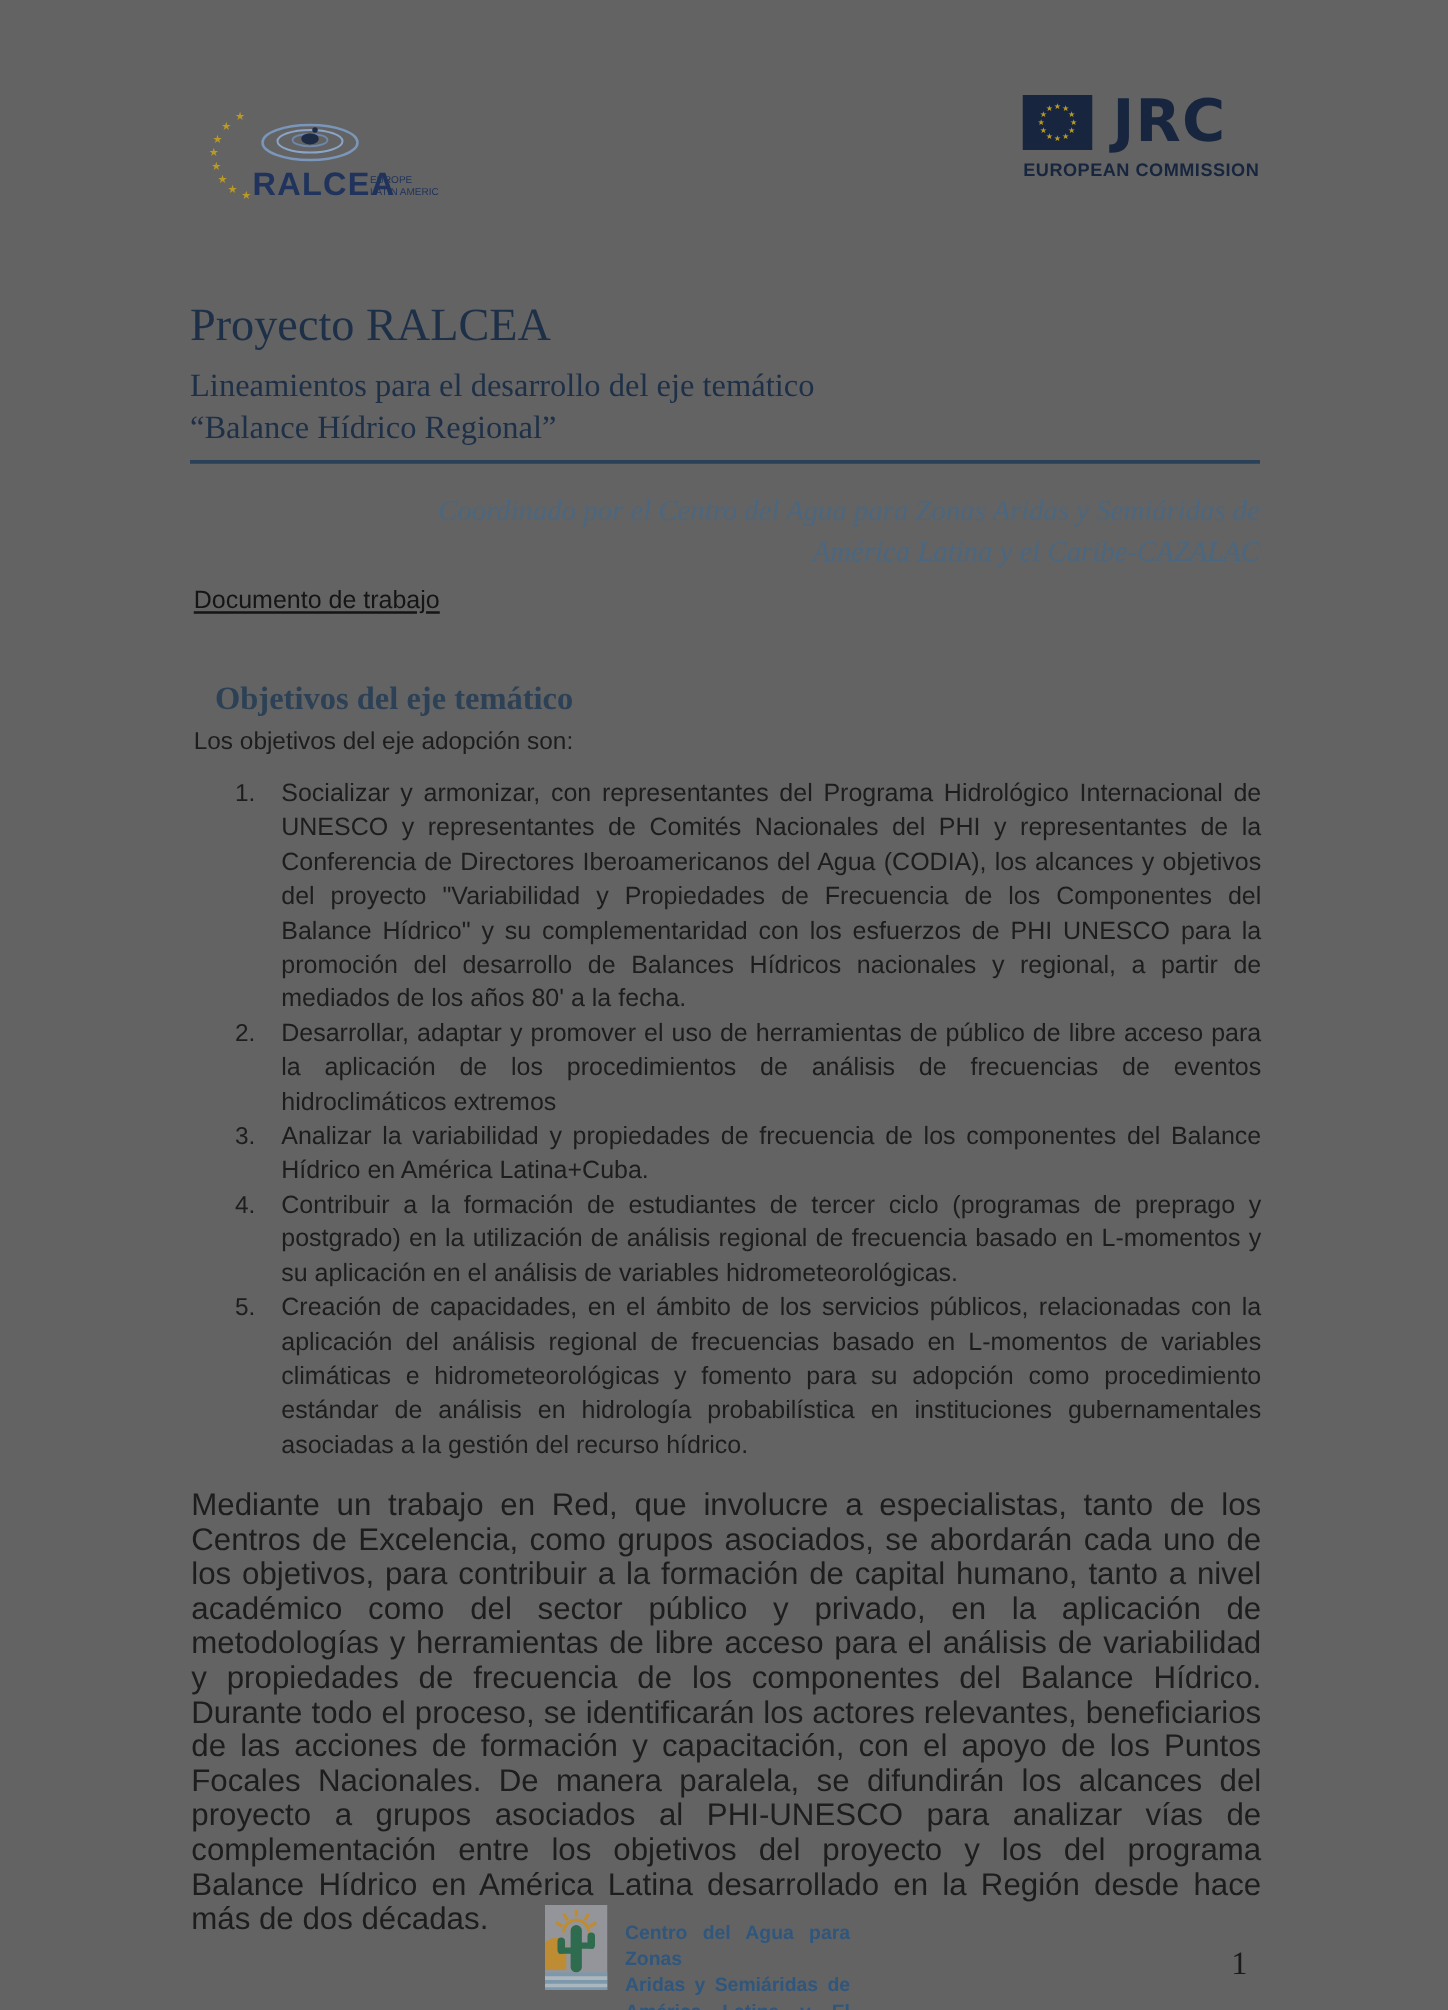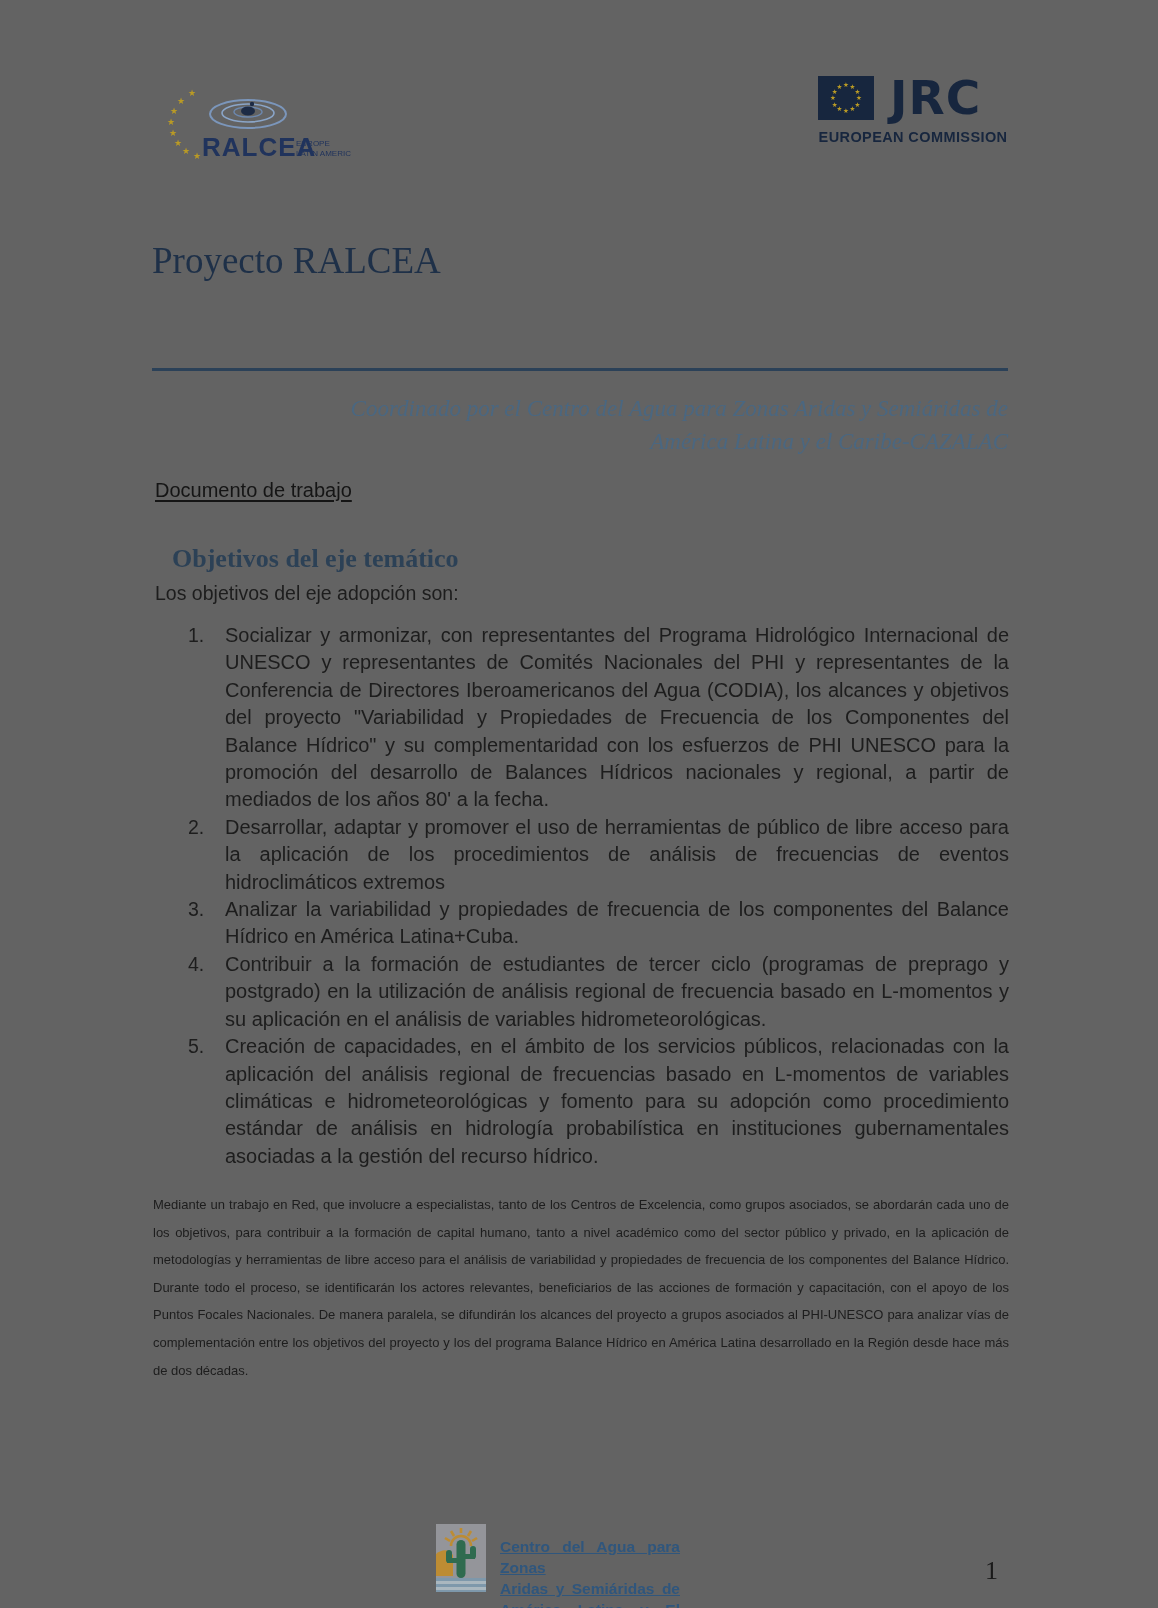--- a/index.html
+++ b/index.html
@@ -38,49 +38,49 @@
   .doc-subtitle { font-size:26px; line-height:33px; margin-top:8px; }
   .rule { position:absolute; left:152px; top:368px; width:856px; height:3px; background:var(--rule-navy,#2b4158); }
 
   .coord {
     position:absolute; left:152px; top:392px; width:856px; text-align:right;
     font-family:"Liberation Serif", serif; font-style:italic;
     font-size:23px; line-height:33px; color:var(--coord-blue,#4a6781);
   }
 
   .doc-label {
-    position:absolute; left:155px; top:479px; font-size:20px;
+    position:absolute; left:155px; top:469px; font-size:20px;
     text-decoration:underline; text-underline-offset:3px; color:#151515;
   }
 
   .section-heading {
     position:absolute; left:172px; top:544px;
     font-family:"Liberation Serif", serif; font-weight:bold;
     font-size:26px; color:var(--heading-navy,#2c4156);
   }
   .section-intro { position:absolute; left:155px; top:582px; font-size:19.5px; }
 
   .objectives { position:absolute; left:188px; top:622px; width:821px; }
   .obj-item { display:flex; }
   .obj-num { flex:0 0 37px; width:37px; font-size:19.5px; line-height:27.4px; }
   .obj-text { width:784px; font-size:20px; line-height:27.4px; text-align:justify; }
 
   .closing {
     position:absolute; left:153px; top:1191px; width:856px;
-    font-size:13px; line-height:27.6px; text-align:justify;
+    font-size:25px; line-height:27.6px; text-align:justify;
   }
 
   
   .footer-logo { position:absolute; left:436px; top:1524px; }
   .footer-org {
     position:absolute; left:500px; top:1536px; width:180px;
     font-size:15.5px; font-weight:bold; line-height:21px;
     color:var(--footer-blue,#2f567d);
   }
-  .org-line { text-align:justify; text-align-last:justify;text-decoration:underline; }
+  .org-line { text-align:justify; text-align-last:justify; }
   .page-number {
     position:absolute; left:985px; top:1556px;
     font-family:"Liberation Serif", serif; font-size:26px; color:#1a1a1a;
   }
   .caz-bg { fill:#94959a; }
 </style>
 </head>
 <body>
 
 <div class="page">
@@ -129,20 +129,24 @@
           <text class="star" font-size="6.5" text-anchor="middle" x="21.5" y="12.7">★</text>
         </g>
       </svg>
       <div class="jrc-acronym">JRC</div>
     </div>
     <div class="jrc-caption">EUROPEAN COMMISSION</div>
   </div>
 
   <div class="title-block">
     <div class="doc-title">Proyecto RALCEA</div>
+    <div class="doc-subtitle">
+      <div>Lineamientos para el desarrollo del eje temático</div>
+      <div>“Balance Hídrico Regional”</div>
+    </div>
   </div>
   <div class="rule"></div>
 
   <div class="coord">
     <div>Coordinado por el Centro del Agua para Zonas Aridas y Semiáridas de</div>
     <div>América Latina y el Caribe-CAZALAC</div>
   </div>
 
   <div class="doc-label">Documento de trabajo</div>
 

